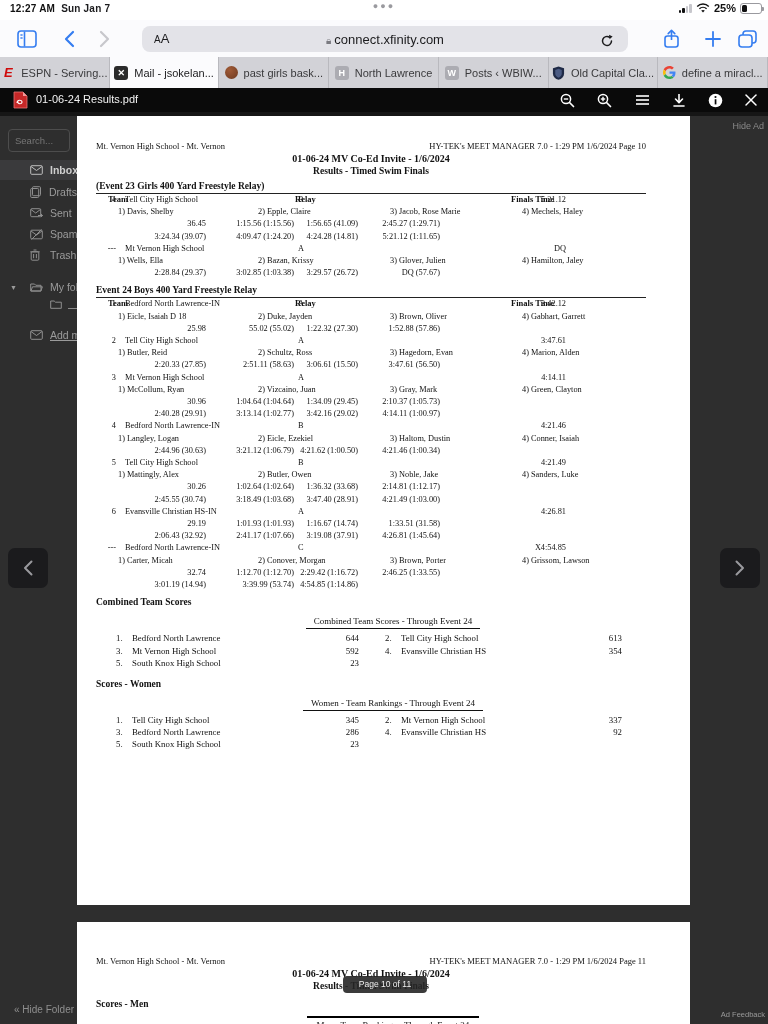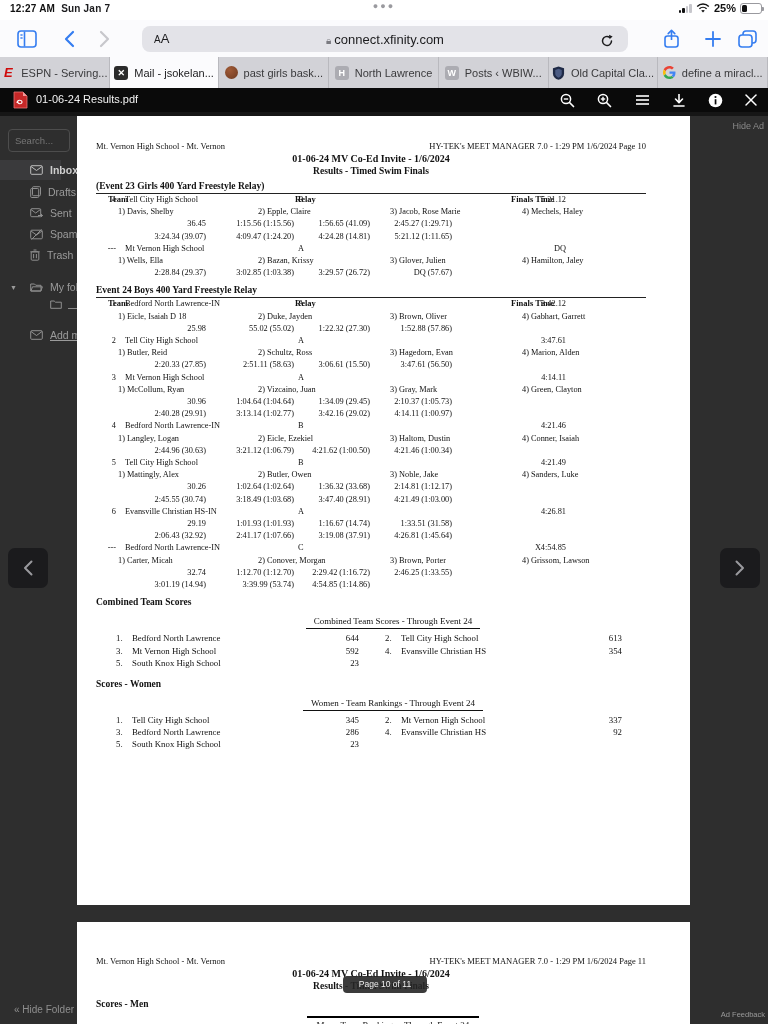--- a/index.html
+++ b/index.html
@@ -45,21 +45,21 @@
   .pdfbar { position:absolute; left:0; top:88px; width:768px; height:24px; background:#0a0a0a; z-index:5; }
   .pdfbar .fname { position:absolute; left:36px; top:5px; color:#f2f2f2; font-size:11px; }
   .pdfico { position:absolute; left:13px; top:3px; }
   .pbtn { position:absolute; top:4px; width:18px; height:16px; display:flex; align-items:center; justify-content:center; }
   .darkstrip { position:absolute; left:0; top:112px; width:768px; height:4px; background:#161616; z-index:4; }
 
   
   .backdrop { position:absolute; left:0; top:112px; width:768px; height:912px; background:#2e2e2e; z-index:1; }
   .searchbox { position:absolute; left:8px; top:17px; width:62px; height:23px; background:transparent; border:1px solid #4d4d4d; border-radius:4px; color:#8a8a8a; font-size:9.5px; padding:0 6px; font-family:"Liberation Sans",sans-serif; }
   .searchbox::placeholder { color:#767676; }
-  .srow { position:absolute; left:0; width:61px; height:20px; display:flex; align-items:center; }
+  .srow { position:absolute; left:0; width:77px; height:20px; display:flex; align-items:center; }
   .srow .sic { margin-left:30px; width:13px; display:flex; }
   .srow .lbl { margin-left:7px; font-size:10.5px; color:#9b9b9b; white-space:nowrap; }
   .srow.sel { background:#3a3a3c; }
   .srow.sel .lbl { color:#cfcfcf; font-weight:bold; }
   .tri { position:absolute; left:10px; font-size:7px; color:#9b9b9b; }
   .sub-stub { position:absolute; left:68px; top:14px; width:9px; border-bottom:1px solid #8a8a8a; }
   .u { text-decoration:underline; }
   .hidead { position:absolute; right:4px; top:9px; font-size:9px; color:#8a8a8a; }
   .hidefolder { position:absolute; left:14px; top:892px; font-size:10px; color:#8f8f8f; white-space:nowrap; }
   .adfb { position:absolute; right:3px; top:898px; font-size:7.5px; color:#9a9a9a; }
@@ -81,21 +81,21 @@
   .l1 { position:relative; padding-left:6px; }
   .pl { display:inline-block; width:14px; text-align:right; }
   .tm { padding-left:9px; }
   .rl { position:absolute; left:202px; }
   .ft { position:absolute; left:424px; width:46px; text-align:right; }
   .l2 { display:flex; padding-left:22px; }
   .l2 span { display:block; }
   .l2 .w1{width:140px;} .l2 .w2{width:132px;} .l2 .w3{width:132px;}
   .l3 { display:flex; }
   .l3 span { display:block; text-align:right; }
-  .l3 .k1{width:110px;} .l3 .k2{width:88px;} .l3 .k3{width:76px;} .l3 .k4{width:82px;}
+  .l3 .k1{width:110px;} .l3 .k2{width:88px;} .l3 .k3{width:64px;} .l3 .k4{width:82px;}
   .mt5 { margin-top:5px; }
   .sec-h { font-weight:bold; font-size:9.5px; line-height:13px; margin-top:5px; }
   .tbl-title { width:fit-content; margin:6px auto 3px; transform:translateX(22px); border-bottom:1.4px solid #111; padding:0 8px 1px; font-size:9px; line-height:12px; }
   .srow2 { display:flex; padding-left:20px; font-size:8.8px; line-height:12.2px; }
   .srow2 .r1{width:16px;} .srow2 .t1{width:185px;} .srow2 .s1{width:42px; text-align:right;}
   .srow2 .gp{width:26px;} .srow2 .r2{width:16px;} .srow2 .t2{width:185px;} .srow2 .s2{width:36px; text-align:right;}
   .men-title { width:fit-content; margin:5px auto 0; transform:translateX(22px); border-top:2.5px solid #000; padding:1px 10px 0; font-size:9px; line-height:12px; }
 
   
   .navbtn { position:absolute; top:548px; width:40px; height:40px; background:#1b1b1d; border-radius:7px; z-index:3; display:flex; align-items:center; justify-content:center; }

